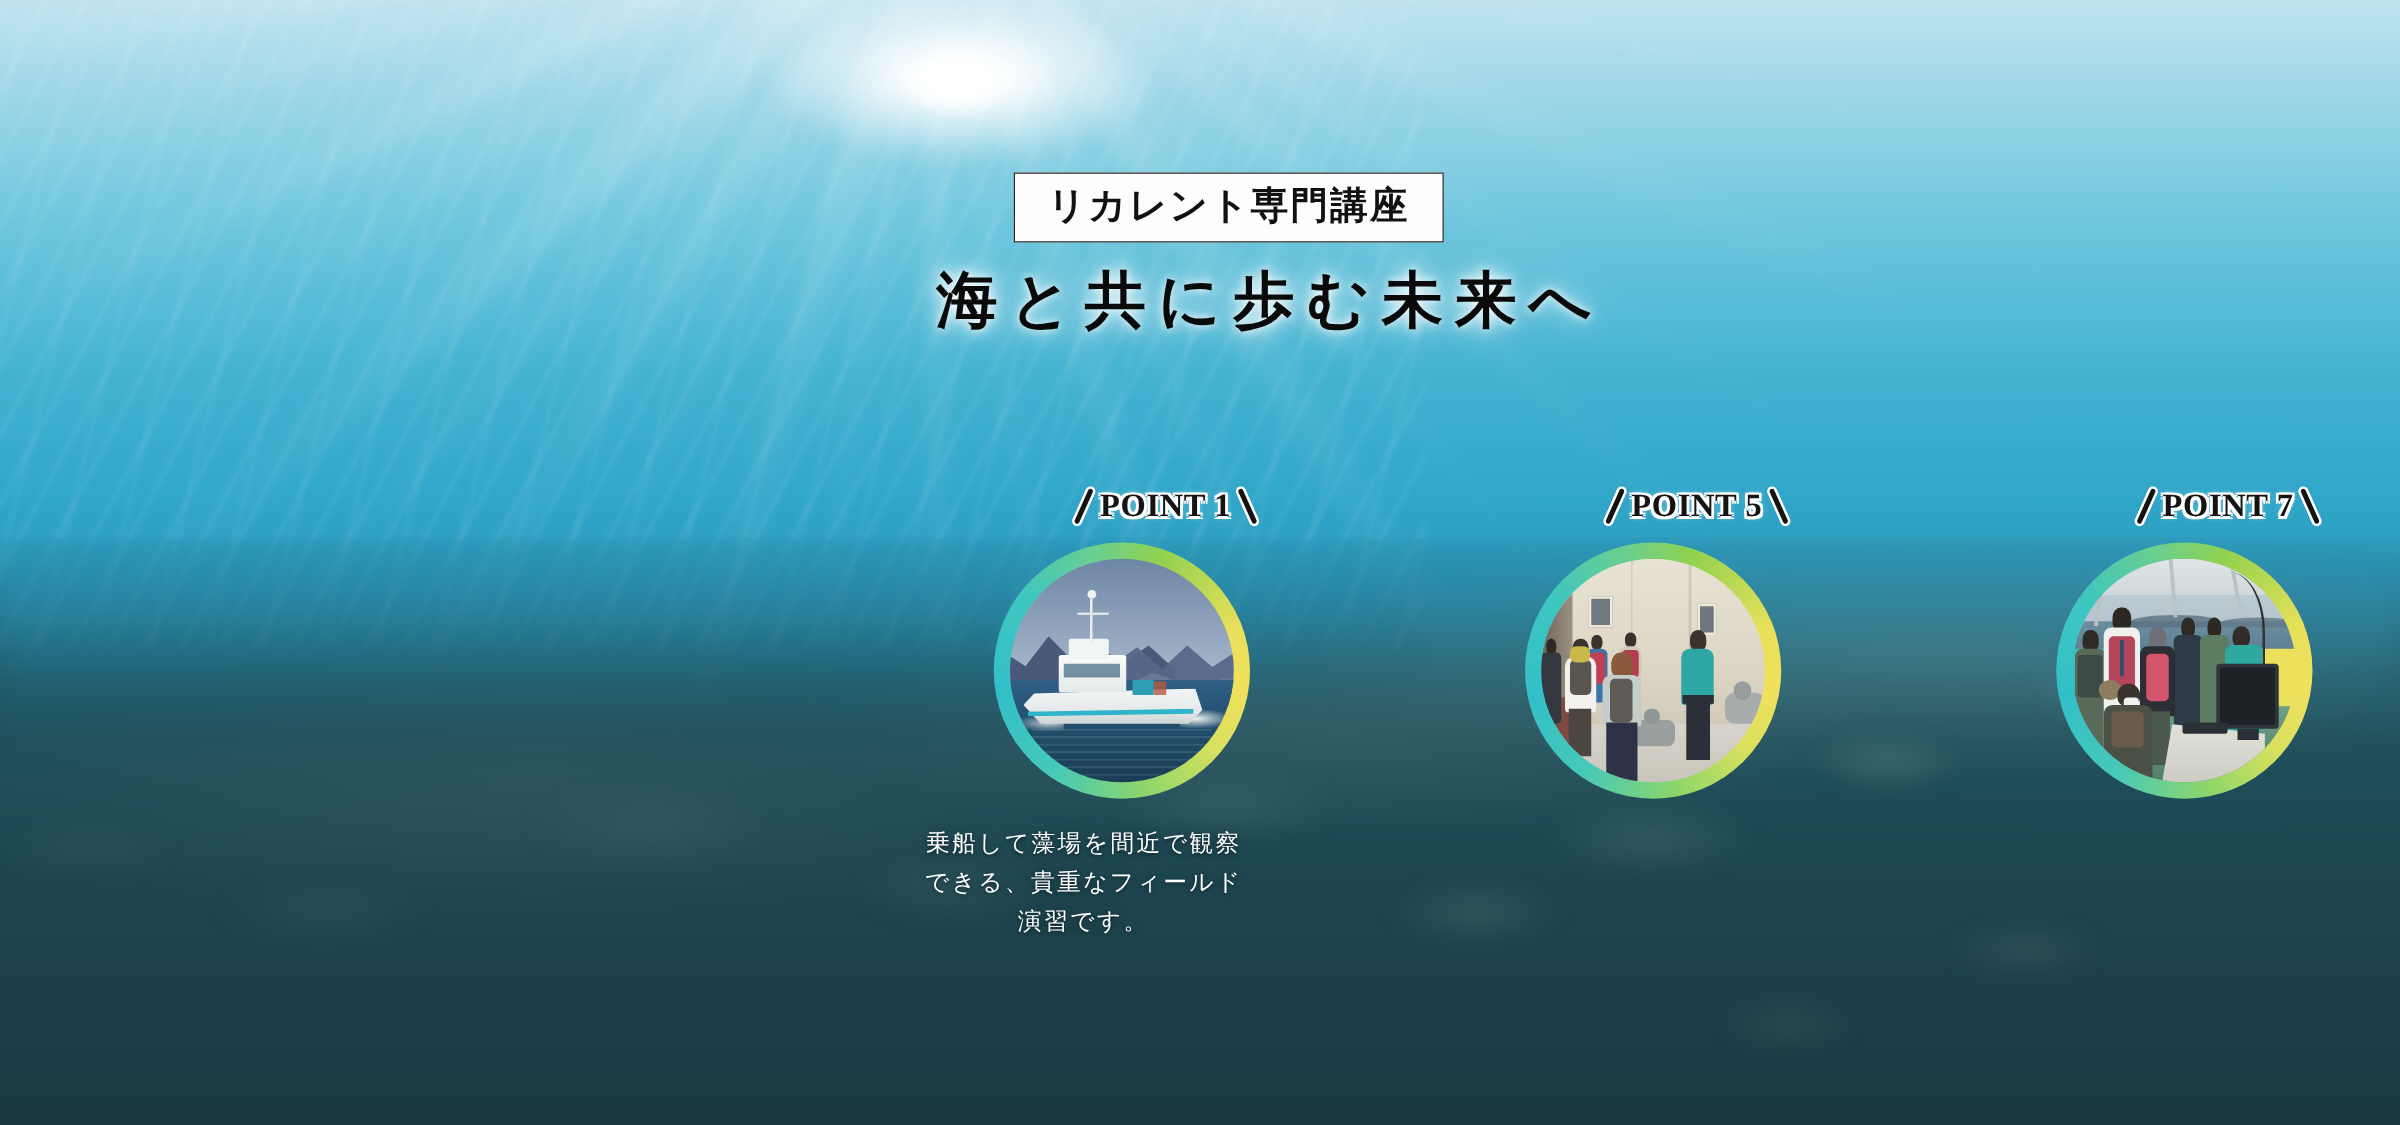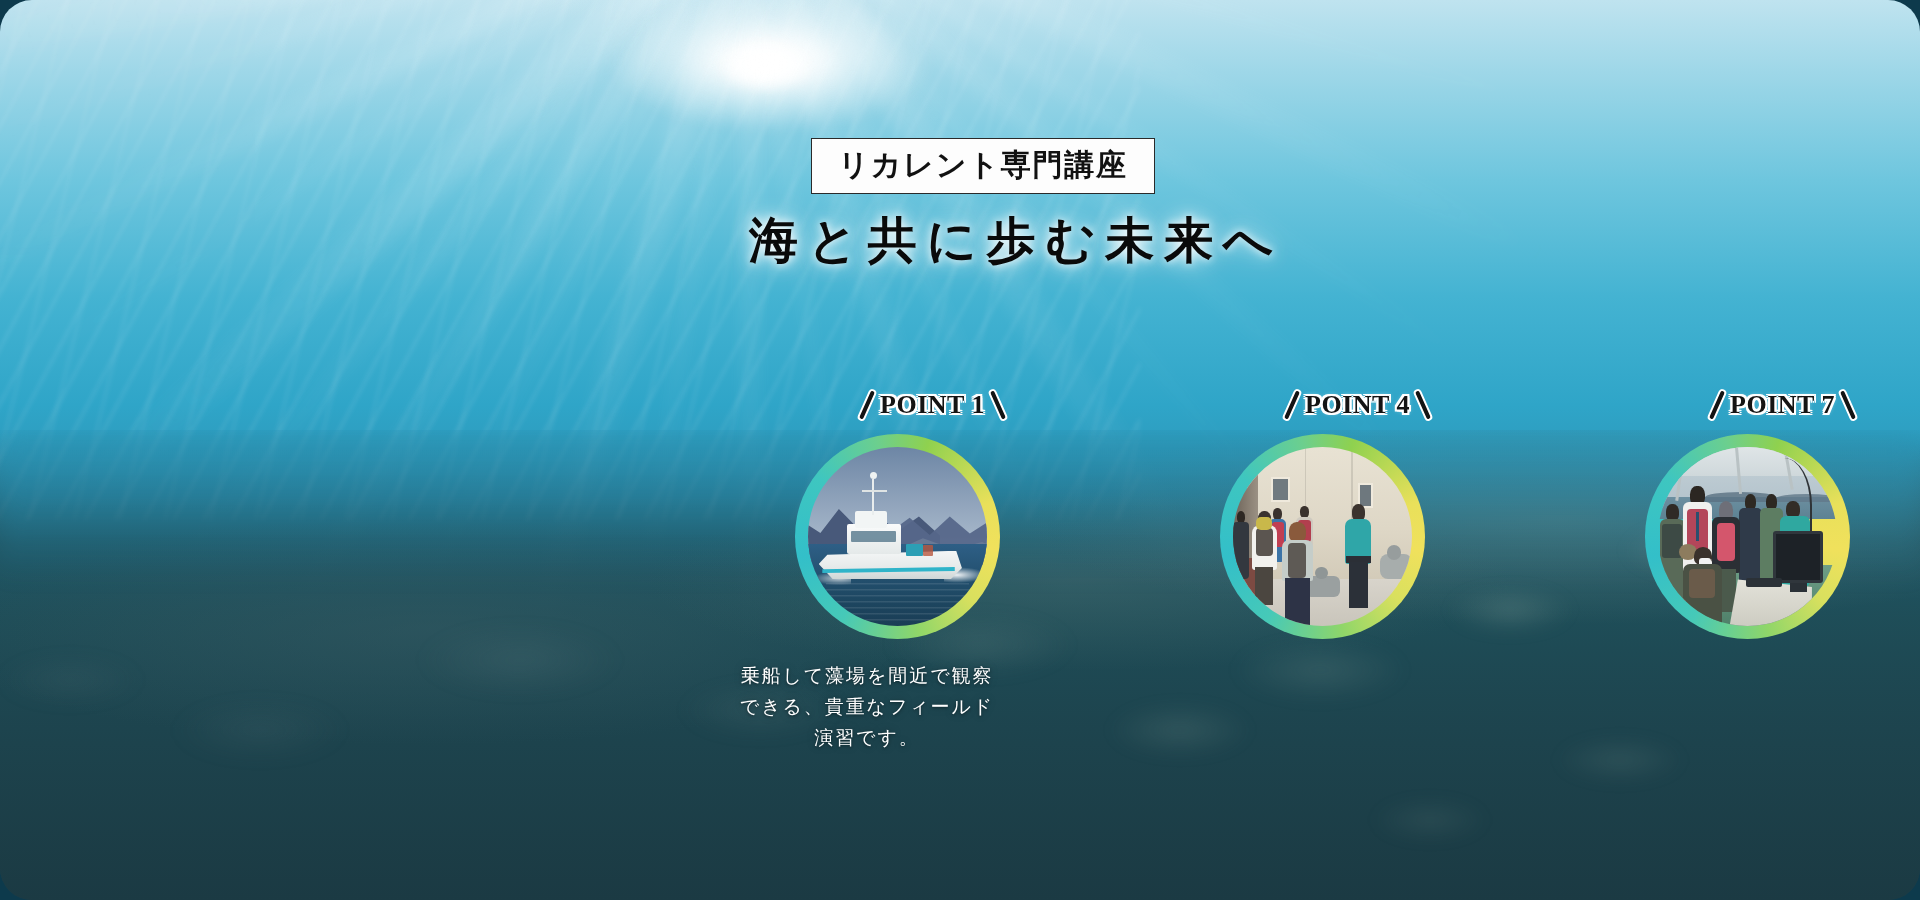--- a/index.html
+++ b/index.html
@@ -6,21 +6,20 @@
   html,body { width:1920px; height:900px; overflow:hidden; }
   body {
     font-family:"Liberation Sans", sans-serif;
     background:#0d3a4c;
   }
 
   .banner {
     position:relative;
     width:1920px; height:900px;
     overflow:hidden;
-    border-radius:32px;
   }
 
   
   .bg-base {
     position:absolute; inset:0;
     background:
       linear-gradient(to bottom,
         #bfe3ef 0%,
         #9ed7e8 8%,
         #6ec6de 20%,
@@ -463,21 +462,21 @@
               <div class="p1-refl"></div>
           </div>
         </div>
       </div>
       <div class="caption">乗船して藻場を間近で観察できる、貴重なフィールド演習です。</div>
     </div>
 
     <div class="point">
       <div class="point-label">
         <span class="slash-l"></span>
-        <span>POINT 4</span>
+        <span>POINT 5</span>
         <span class="slash-r"></span>
       </div>
       <div class="circle-wrap">
         <div class="circle-photo">
           <div class="photo">
             <div class="p2-wall"></div>
               <div class="p2-wallL"></div>
             <div class="p2-seam1"></div>
               <div class="p2-seam2"></div>
             <div class="p2-win1"></div>

